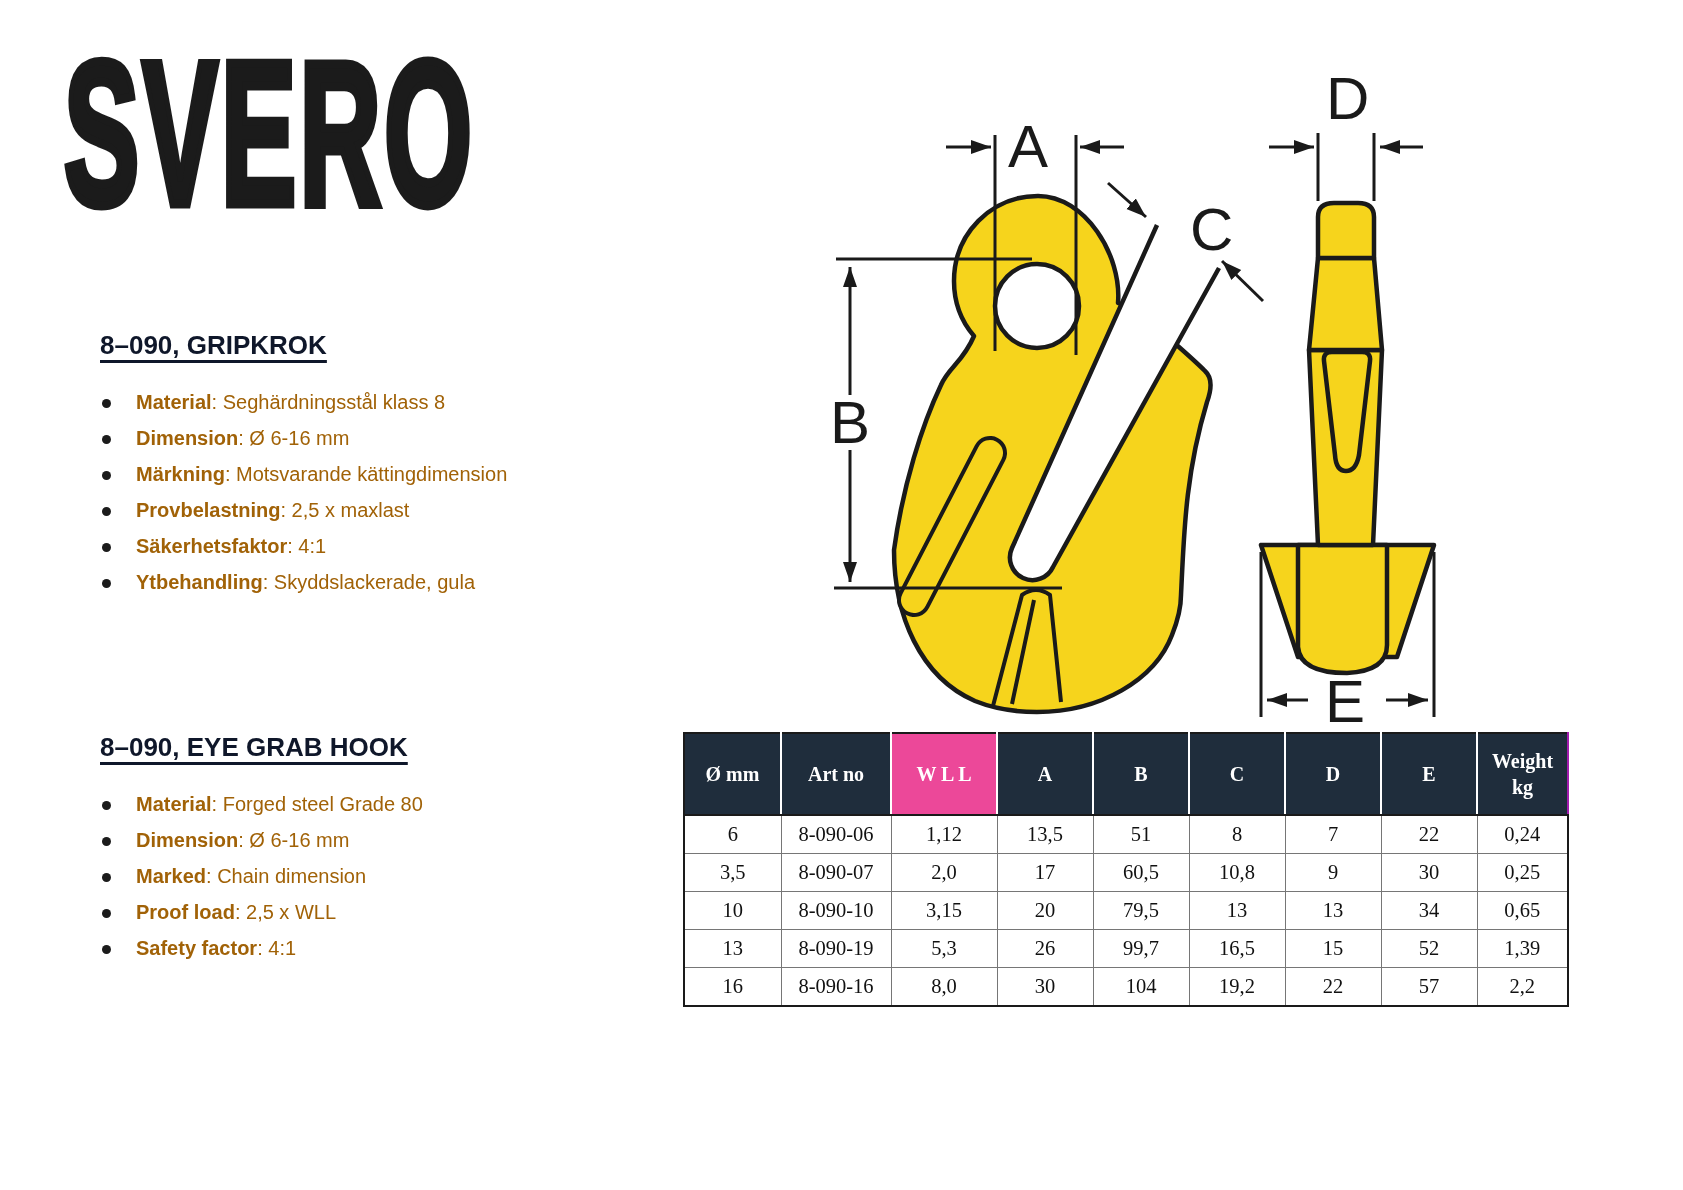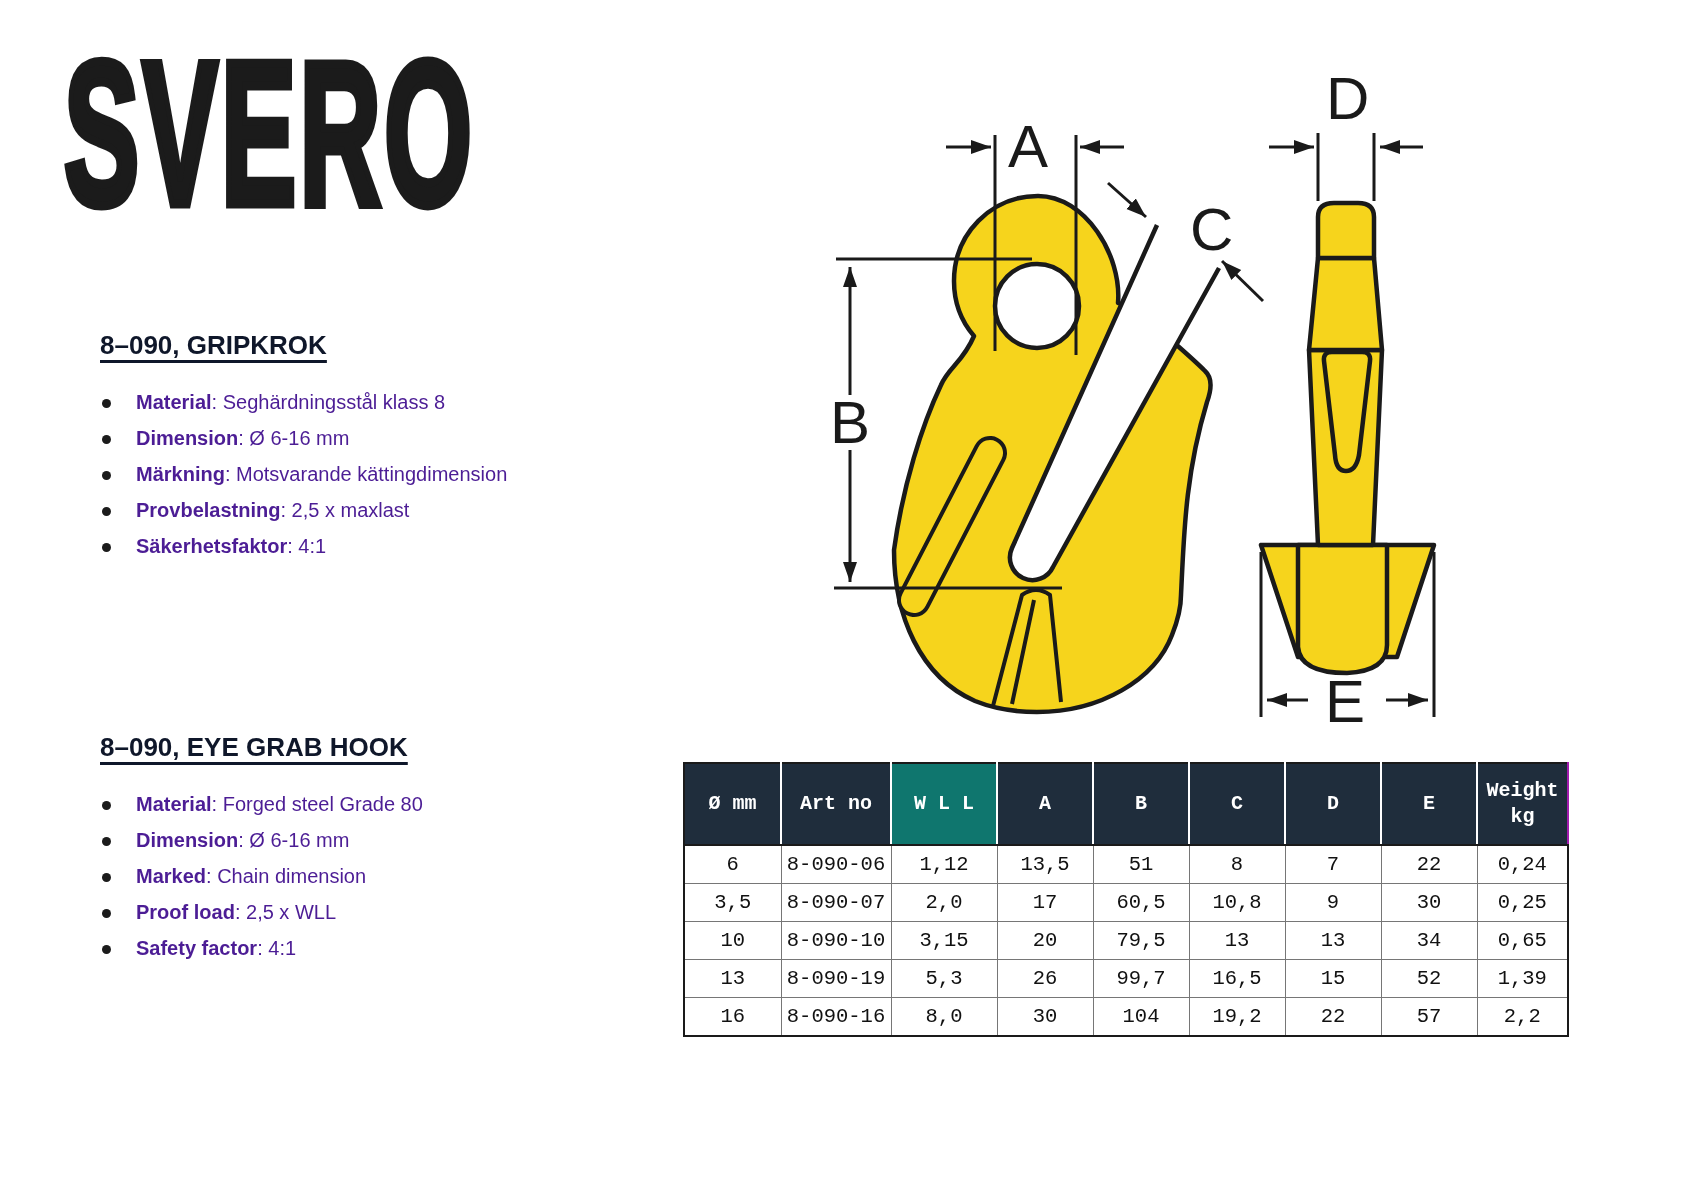--- a/index.html
+++ b/index.html
@@ -13,35 +13,35 @@
     letter-spacing:6px;transform:scaleX(0.55);transform-origin:left top;line-height:1;
     -webkit-text-stroke:9px #1b1b1b;}
 
   
   .spec{position:absolute;left:100px;width:540px;}
   .spec-sv{top:330px;}
   .spec-en{top:732px;}
   .spec h2{margin:0;font-size:26px;font-weight:bold;color:#0f172a;
     text-decoration:underline;text-decoration-thickness:3px;text-underline-offset:6px;}
   .spec ul{list-style:none;margin:30px 0 0 0;padding:0;}
-  .spec li{position:relative;padding-left:36px;margin-bottom:13px;font-size:20px;line-height:23px;color:#4c1d95;}
+  .spec li{position:relative;padding-left:36px;margin-bottom:13px;font-size:20px;line-height:23px;color:#a16207;}
   .spec li::before{content:"";position:absolute;left:2px;top:8px;width:9px;height:9px;border-radius:50%;background:#1b1b1b;}
   .spec li b{font-weight:bold;}
 
   
   .drawing{position:absolute;left:760px;top:55px;width:720px;height:680px;}
   .hook-fill{stroke:#1a1a1a;stroke-width:4.5;stroke-linejoin:round;}
   .white-fill{fill:#ffffff;stroke:#1a1a1a;stroke-width:4.5;stroke-linejoin:round;}
   .detail{fill:none;stroke:#1a1a1a;stroke-width:4;stroke-linejoin:round;}
   .dim{fill:none;stroke:#1a1a1a;stroke-width:3;}
   .dim-label{font-family:"Liberation Sans",sans-serif;font-size:60px;font-weight:500;fill:#1a1a1a;}
 
   
-  .spec-table{position:absolute;left:683px;top:762px;border-collapse:collapse;
-    font-family:Liberation Mono, monospace;padding-left:37px;}
+  .spec-table{position:absolute;left:683px;top:732px;border-collapse:collapse;
+    font-family:Liberation Serif, serif;padding-left:37px;}
   .spec-table th{height:80px;font-size:20px;font-weight:bold;text-align:center;vertical-align:middle;
     border-right:2px solid #ffffff;border-bottom:2px solid #1a1a1a;padding:0 4px;line-height:26px;}
   .spec-table th:last-child{border-right:2px solid #a21caf;}
   .spec-table td{height:37px;font-size:20.5px;text-align:center;vertical-align:middle;color:#111;
     border:1.6px solid #767676;background:#fff;padding:0 2px;}
   .spec-table{border:2.5px solid #1a1a1a;}
 </style>
 </head>
 <body>
 
@@ -52,20 +52,21 @@
   </div>
 
   <div class="spec spec-sv">
     <h2>8–090, GRIPKROK</h2>
     <ul>
         <li><b>Material</b>: Seghärdningsstål klass 8</li>
         <li><b>Dimension</b>: Ø 6-16 mm</li>
         <li><b>Märkning</b>: Motsvarande kättingdimension</li>
         <li><b>Provbelastning</b>: 2,5 x maxlast</li>
         <li><b>Säkerhetsfaktor</b>: 4:1</li>
+        <li><b>Ytbehandling</b>: Skyddslackerade, gula</li>
       </ul>
   </div>
 
   <div class="spec spec-en">
     <h2>8–090, EYE GRAB HOOK</h2>
     <ul>
         <li><b>Material</b>: Forged steel Grade 80</li>
         <li><b>Dimension</b>: Ø 6-16 mm</li>
         <li><b>Marked</b>: Chain dimension</li>
         <li><b>Proof load</b>: 2,5 x WLL</li>
@@ -155,21 +156,21 @@
         <col style="width:96px">
         <col style="width:96px">
       <col style="width:96px">
         <col style="width:96px">
         <col style="width:91px">
     </colgroup>
     <thead>
         <tr>
           <th style="background: rgb(31, 45, 60); color: rgb(255, 255, 255);">Ø mm</th>
           <th style="background: rgb(31, 45, 60); color: rgb(255, 255, 255);">Art no</th>
-          <th style="background: #0f766e; color: rgb(255, 255, 255);">W L L</th>
+          <th style="background: #ec4899; color: rgb(255, 255, 255);">W L L</th>
           <th style="background: rgb(31, 45, 60); color: rgb(255, 255, 255);">A</th>
           <th style="background: rgb(31, 45, 60); color: rgb(255, 255, 255);">B</th>
           <th style="background: rgb(31, 45, 60); color: rgb(255, 255, 255);">C</th>
           <th style="background: rgb(31, 45, 60); color: rgb(255, 255, 255);">D</th>
           <th style="background: rgb(31, 45, 60); color: rgb(255, 255, 255);">E</th>
           <th style="background: rgb(31, 45, 60); color: rgb(255, 255, 255);">Weight kg</th>
         </tr>
       </thead>
     <tbody>
         <tr>

